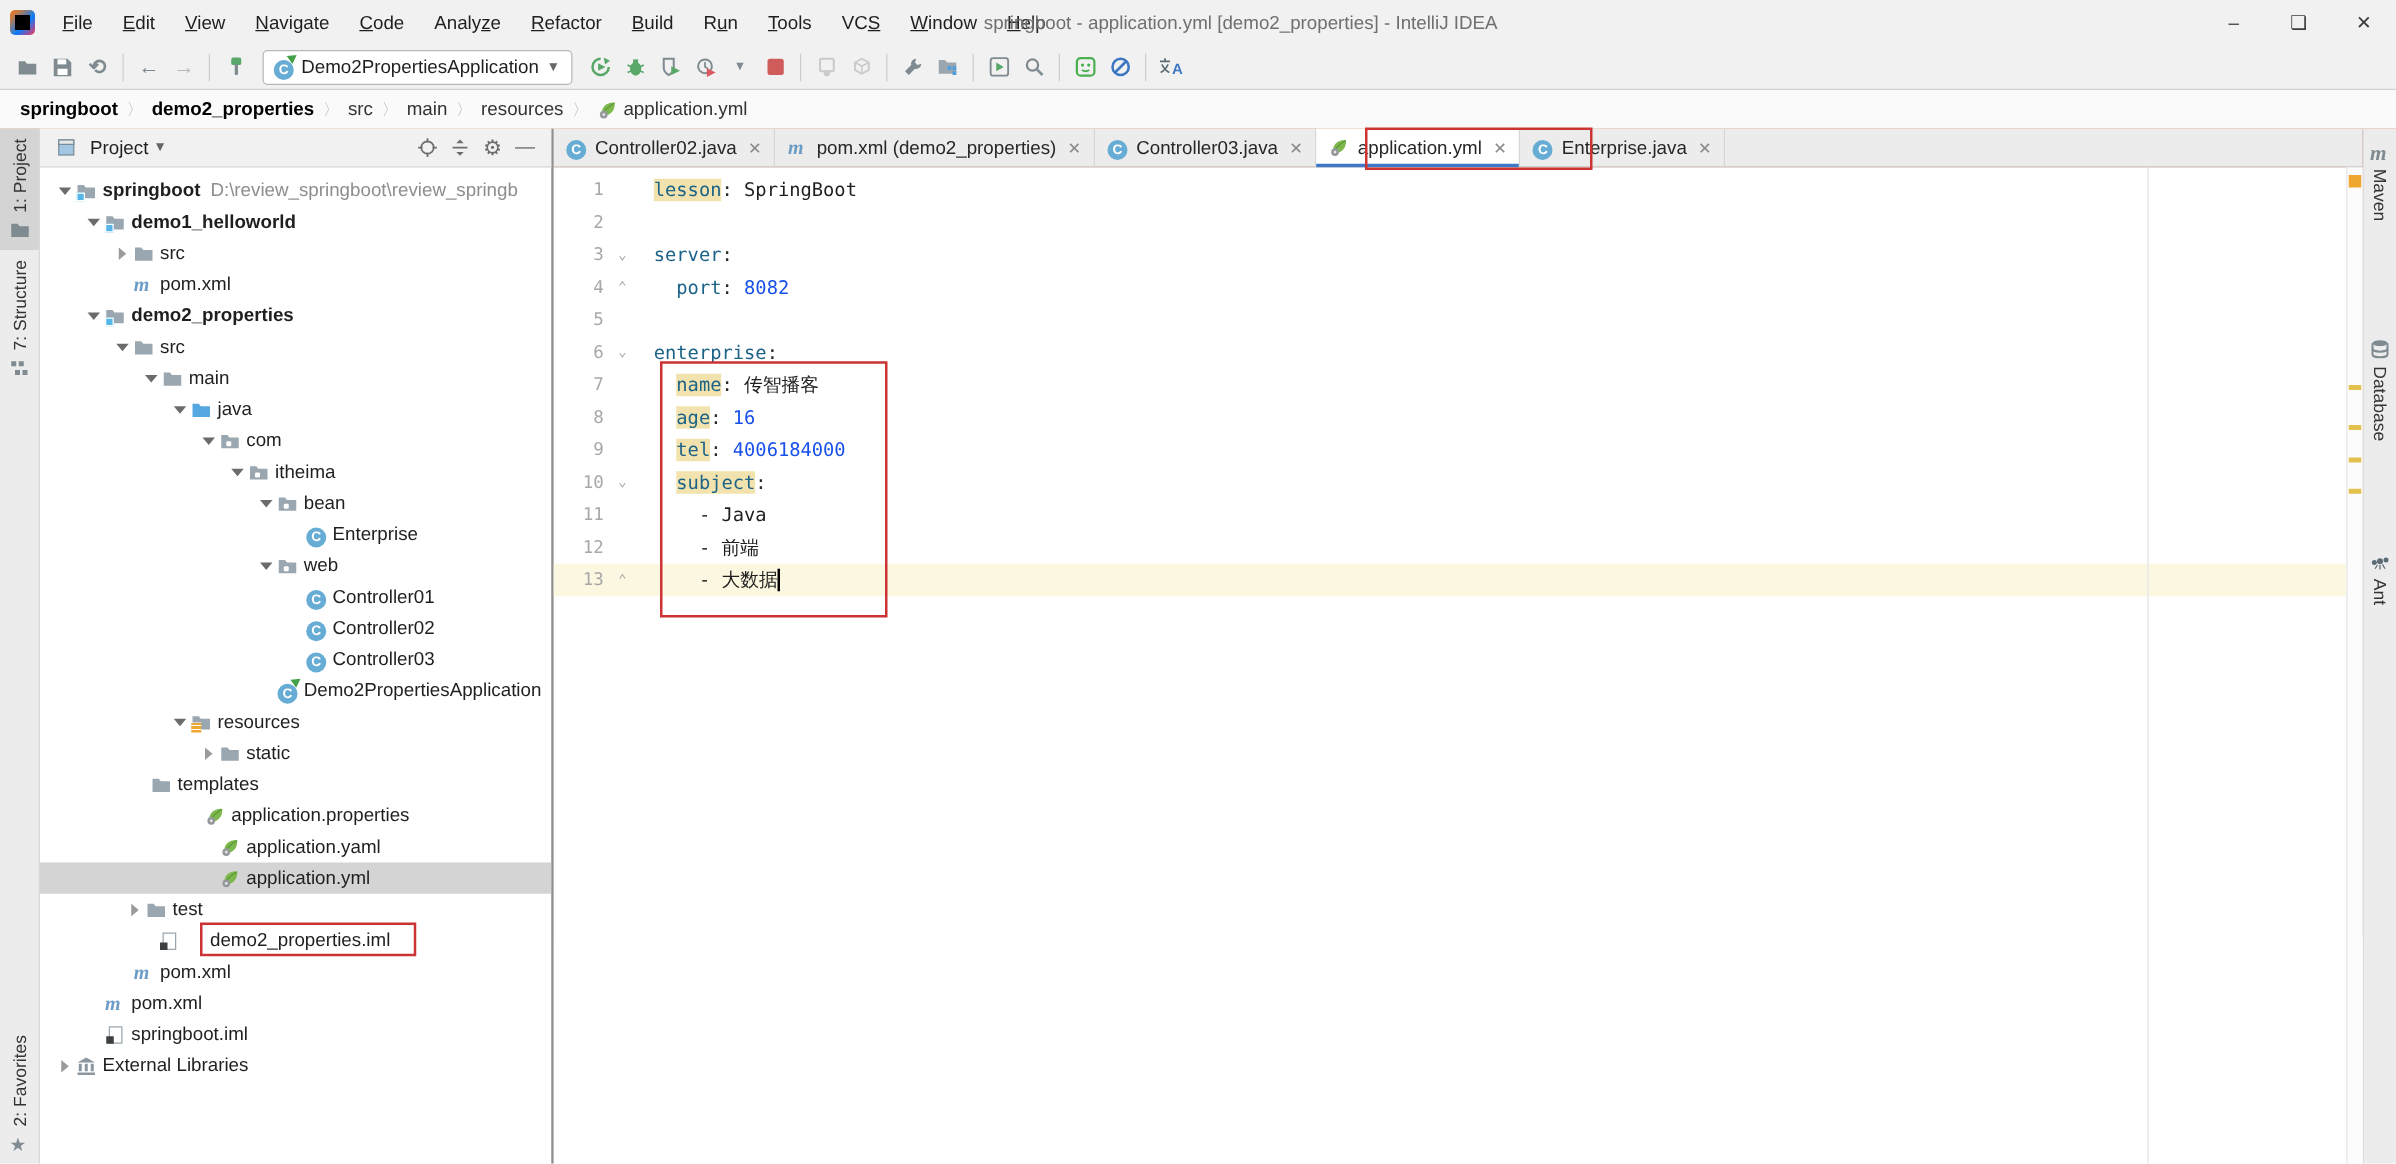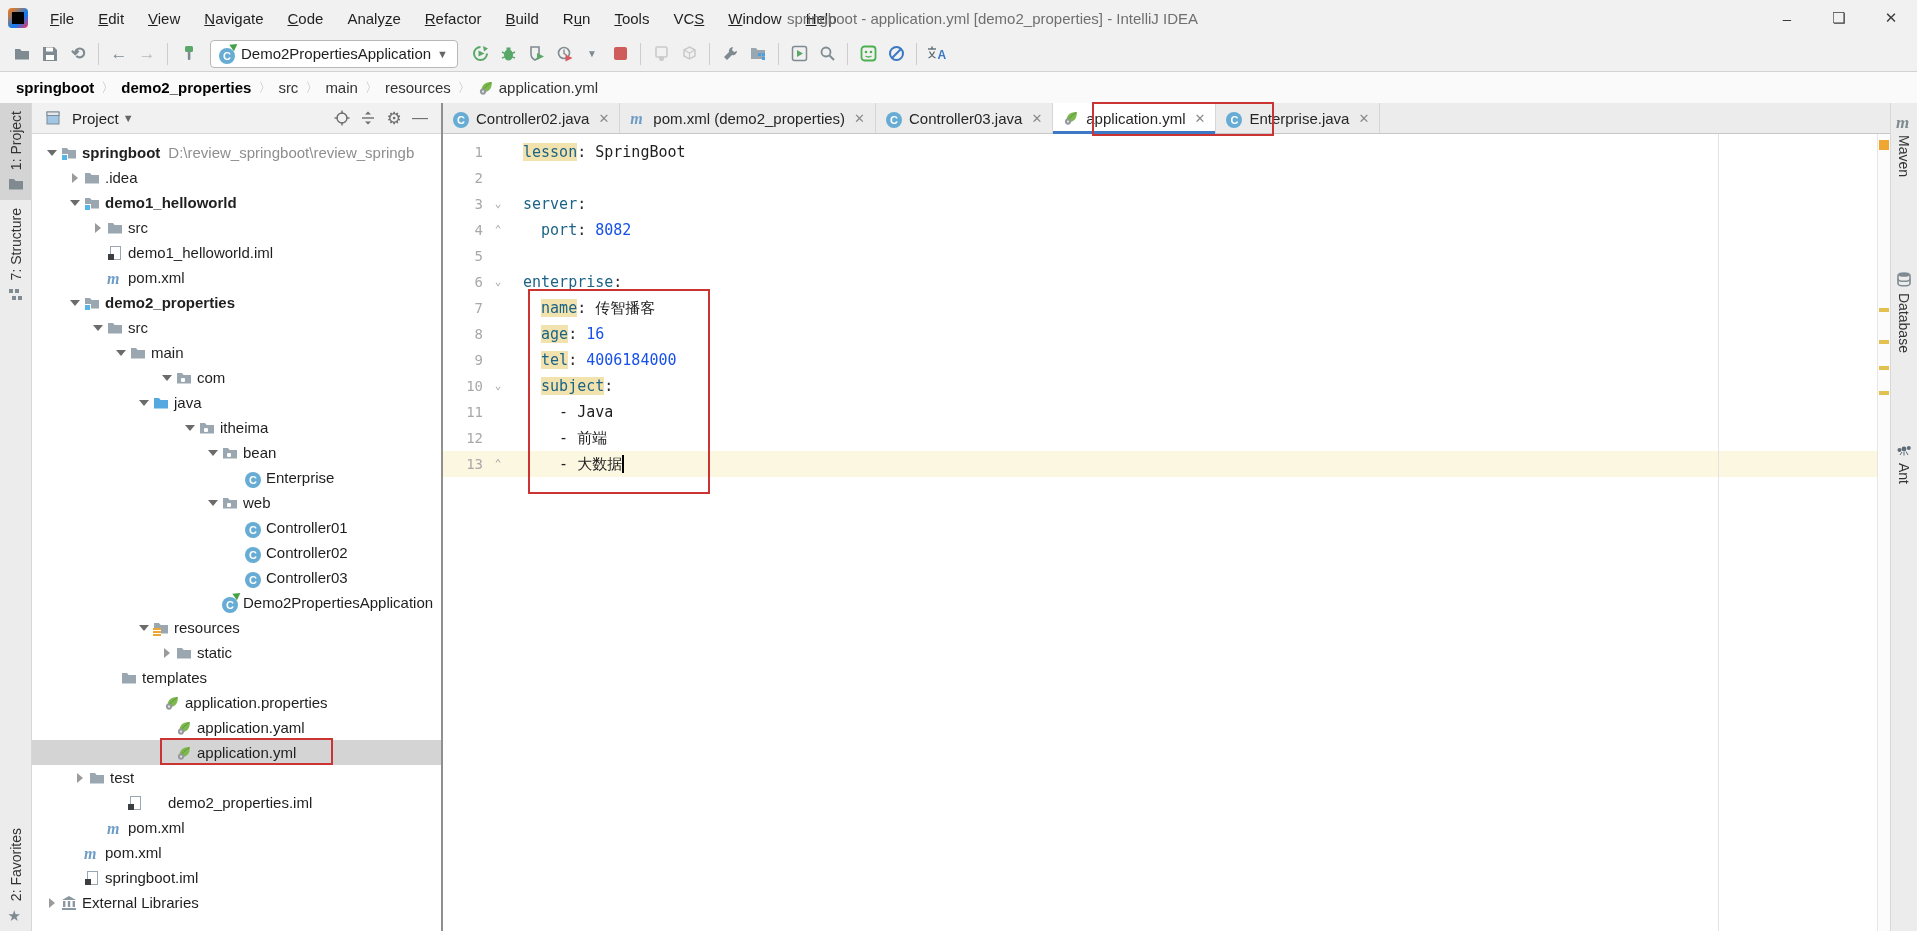--- a/index.html
+++ b/index.html
@@ -364,122 +364,101 @@
             <span class="ticon">
               <span class="iwrap"><svg width="16" height="16" viewBox="0 0 16 16">
                   <path d="M1 3h5l1.6 2H15v8.5H1z" fill="#9AA7B0"></path>
                 </svg><span style="position:absolute;left:0;bottom:0;width:7px;height:7px;background:#56B6E8;border:1px solid #fff"></span></span>
             </span>
             <span class="tlabel b">springboot</span>
             <span class="tpath"> D:\review_springboot\review_springb</span>
           </div>
           <div class="trow" style="padding-left: 35px;">
             <span class="arrow">
+              <span class="tri-d"></span>
+            </span>
+            <span class="ticon">
+              <span class="iwrap"><svg width="16" height="16" viewBox="0 0 16 16">
+                  <path d="M1 3h5l1.6 2H15v8.5H1z" fill="#9AA7B0"></path>
+                </svg><span style="position:absolute;left:0;bottom:0;width:7px;height:7px;background:#56B6E8;border:1px solid #fff"></span></span>
+            </span>
+            <span class="tlabel b">demo1_helloworld</span>
+          </div>
+          <div class="trow" style="padding-left: 58px;">
+            <span class="arrow">
               <span class="tri-r"></span>
             </span>
             <span class="ticon">
               <span class="iwrap"><svg width="16" height="16" viewBox="0 0 16 16">
                   <path d="M1 3h5l1.6 2H15v8.5H1z" fill="#9AA7B0"></path>
                 </svg></span>
             </span>
-            <span class="tlabel">.idea</span>
+            <span class="tlabel">src</span>
+          </div>
+          <div class="trow" style="padding-left: 58px;">
+            <span class="arrow"></span>
+            <span class="ticon">
+              <span class="iwrap"><span style="color:#6D9CC6;font-weight:bold;font-style:italic;font-family:'Liberation Serif',serif;font-size:16px">m</span></span>
+            </span>
+            <span class="tlabel">pom.xml</span>
           </div>
           <div class="trow" style="padding-left: 35px;">
             <span class="arrow">
               <span class="tri-d"></span>
             </span>
             <span class="ticon">
               <span class="iwrap"><svg width="16" height="16" viewBox="0 0 16 16">
                   <path d="M1 3h5l1.6 2H15v8.5H1z" fill="#9AA7B0"></path>
                 </svg><span style="position:absolute;left:0;bottom:0;width:7px;height:7px;background:#56B6E8;border:1px solid #fff"></span></span>
             </span>
-            <span class="tlabel b">demo1_helloworld</span>
+            <span class="tlabel b">demo2_properties</span>
           </div>
           <div class="trow" style="padding-left: 58px;">
             <span class="arrow">
-              <span class="tri-r"></span>
+              <span class="tri-d"></span>
             </span>
             <span class="ticon">
               <span class="iwrap"><svg width="16" height="16" viewBox="0 0 16 16">
                   <path d="M1 3h5l1.6 2H15v8.5H1z" fill="#9AA7B0"></path>
                 </svg></span>
             </span>
             <span class="tlabel">src</span>
           </div>
-          <div class="trow" style="padding-left: 58px;">
-            <span class="arrow"></span>
-            <span class="ticon">
-              <span class="iwrap"><svg width="16" height="16" viewBox="0 0 16 16">
-                  <rect x="3.5" y="1.5" width="10" height="13" fill="#fff" stroke="#9AA7B0"></rect>
-                  <rect x="1" y="9" width="6" height="6" fill="#3C3F41"></rect>
-                </svg></span>
-            </span>
-            <span class="tlabel">demo1_helloworld.iml</span>
-          </div>
-          <div class="trow" style="padding-left: 58px;">
-            <span class="arrow"></span>
-            <span class="ticon">
-              <span class="iwrap"><span style="color:#6D9CC6;font-weight:bold;font-style:italic;font-family:'Liberation Serif',serif;font-size:16px">m</span></span>
-            </span>
-            <span class="tlabel">pom.xml</span>
-          </div>
-          <div class="trow" style="padding-left: 35px;">
-            <span class="arrow">
-              <span class="tri-d"></span>
-            </span>
-            <span class="ticon">
-              <span class="iwrap"><svg width="16" height="16" viewBox="0 0 16 16">
-                  <path d="M1 3h5l1.6 2H15v8.5H1z" fill="#9AA7B0"></path>
-                </svg><span style="position:absolute;left:0;bottom:0;width:7px;height:7px;background:#56B6E8;border:1px solid #fff"></span></span>
-            </span>
-            <span class="tlabel b">demo2_properties</span>
-          </div>
-          <div class="trow" style="padding-left: 58px;">
-            <span class="arrow">
-              <span class="tri-d"></span>
-            </span>
-            <span class="ticon">
-              <span class="iwrap"><svg width="16" height="16" viewBox="0 0 16 16">
-                  <path d="M1 3h5l1.6 2H15v8.5H1z" fill="#9AA7B0"></path>
-                </svg></span>
-            </span>
-            <span class="tlabel">src</span>
-          </div>
           <div class="trow" style="padding-left: 81px;">
             <span class="arrow">
               <span class="tri-d"></span>
             </span>
             <span class="ticon">
               <span class="iwrap"><svg width="16" height="16" viewBox="0 0 16 16">
                   <path d="M1 3h5l1.6 2H15v8.5H1z" fill="#9AA7B0"></path>
                 </svg></span>
             </span>
             <span class="tlabel">main</span>
           </div>
+          <div class="trow" style="padding-left: 104px;">
+            <span class="arrow">
+              <span class="tri-d"></span>
+            </span>
+            <span class="ticon">
+              <span class="iwrap"><svg width="16" height="16" viewBox="0 0 16 16">
+                  <path d="M1 3h5l1.6 2H15v8.5H1z" fill="#56A8E0"></path>
+                </svg></span>
+            </span>
+            <span class="tlabel">java</span>
+          </div>
           <div class="trow" style="padding-left: 127px;">
             <span class="arrow">
               <span class="tri-d"></span>
             </span>
             <span class="ticon">
               <span class="iwrap"><svg width="16" height="16" viewBox="0 0 16 16">
                   <path d="M1 3h5l1.6 2H15v8.5H1z" fill="#9AA7B0"></path>
                 </svg><span style="position:absolute;left:5px;bottom:4px;width:4px;height:4px;background:#fff;border-radius:1px"></span></span>
             </span>
             <span class="tlabel">com</span>
-          </div>
-          <div class="trow" style="padding-left: 104px;">
-            <span class="arrow">
-              <span class="tri-d"></span>
-            </span>
-            <span class="ticon">
-              <span class="iwrap"><svg width="16" height="16" viewBox="0 0 16 16">
-                  <path d="M1 3h5l1.6 2H15v8.5H1z" fill="#56A8E0"></path>
-                </svg></span>
-            </span>
-            <span class="tlabel">java</span>
           </div>
           <div class="trow" style="padding-left: 150px;">
             <span class="arrow">
               <span class="tri-d"></span>
             </span>
             <span class="ticon">
               <span class="iwrap"><svg width="16" height="16" viewBox="0 0 16 16">
                   <path d="M1 3h5l1.6 2H15v8.5H1z" fill="#9AA7B0"></path>
                 </svg><span style="position:absolute;left:5px;bottom:4px;width:4px;height:4px;background:#fff;border-radius:1px"></span></span>
             </span>
@@ -602,21 +581,21 @@
             <span class="ticon">
               <span class="iwrap"><svg width="16" height="16" viewBox="0 0 16 16">
                   <path d="M13.8 2 C 7 1.6 2.8 5.6 3.4 12.4 C 10 13 14.2 9 13.8 2Z" fill="#7DB84F"></path>
                   <path d="M13.4 2.6 C 9.4 4.8 6.2 7.6 4 11.6" stroke="#5C9637" stroke-width="1" fill="none"></path>
                   <circle cx="5" cy="11.6" r="3.1" fill="#95999E"></circle>
                   <circle cx="5" cy="11.6" r="1.1" fill="#E8E8E8"></circle>
                 </svg></span>
             </span>
             <span class="tlabel">application.yml</span>
           </div>
-          <div class="trow" style="padding-left: 40px;">
+          <div class="trow" style="padding-left: 68px;">
             <span class="arrow">
               <span class="tri-r"></span>
             </span>
             <span class="ticon">
               <span class="iwrap"><svg width="16" height="16" viewBox="0 0 16 16">
                   <path d="M1 3h5l1.6 2H15v8.5H1z" fill="#9AA7B0"></path>
                 </svg></span>
             </span>
             <span class="tlabel">test</span>
           </div>

